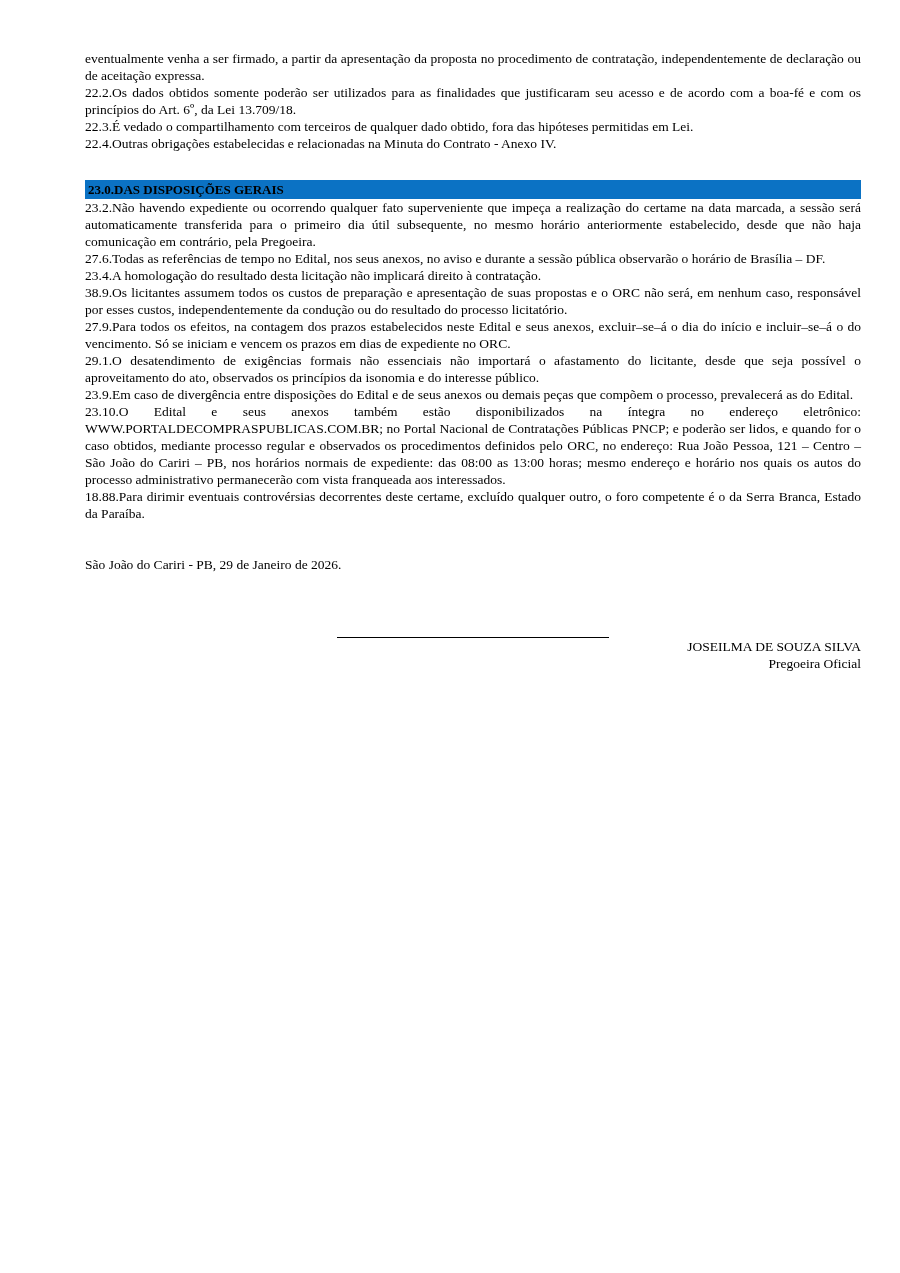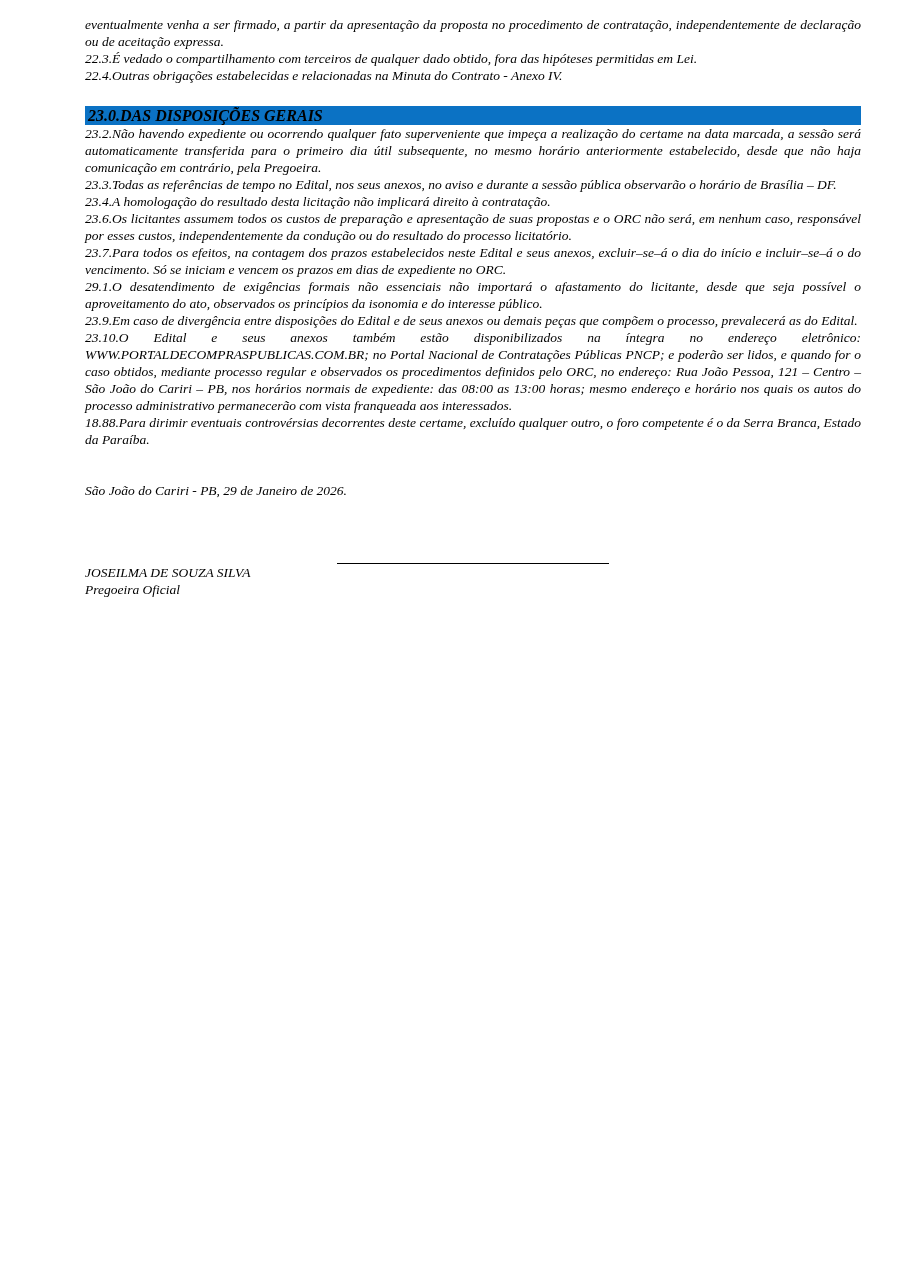--- a/index.html
+++ b/index.html
@@ -11,34 +11,33 @@
   body {
     width: 900px;
     height: 1273px;
     font-family: "Liberation Serif", "DejaVu Serif", serif;
     color: #000000;
     overflow: hidden;
   }
   .page {
     width: 900px;
     height: 958px;
-    padding: 16px 39px 0 85px;
-    font-style: italic;
+    padding: 50px 39px 0 85px;
   }
   .doc p {
     margin: 0;
     font-size: 13.5px;
     line-height: 17px;
     text-align: justify;
   }
   .section-header {
-    margin-top: 22px;
+    margin-top: 28px;
     background: #0b72c4;
     font-weight: bold;
-    font-size: 16px;
+    font-size: 13px;
     line-height: 17px;
     padding: 1px 3px;
     color: #000000;
   }
   .date-line {
     margin-top: 34px !important;
     text-align: center;
   }
   .signature-block {
     margin-top: 64px;
@@ -46,40 +45,41 @@
   }
   .sig-line {
     width: 272px;
     height: 0;
     border-top: 1px solid #000000;
     margin: 0 auto;
   }
   .sig-name, .sig-role {
     font-size: 13.5px;
     line-height: 17px;
-    text-align: left;
+    text-align: right;
   }
 </style>
 </head>
 <body>
 
 <div class="page">
   <div class="doc">
 
     <p>eventualmente venha a ser firmado, a partir da apresentação da proposta no procedimento de contratação, independentemente de declaração ou de aceitação expressa.</p>
+    <p>22.2.Os dados obtidos somente poderão ser utilizados para as finalidades que justificaram seu acesso e de acordo com a boa-fé e com os princípios do Art. 6º, da Lei 13.709/18.</p>
     <p>22.3.É vedado o compartilhamento com terceiros de qualquer dado obtido, fora das hipóteses permitidas em Lei.</p>
     <p>22.4.Outras obrigações estabelecidas e relacionadas na Minuta do Contrato - Anexo IV.</p>
 
     <div class="section-header">23.0.DAS DISPOSIÇÕES GERAIS</div>
 
     <p>23.2.Não havendo expediente ou ocorrendo qualquer fato superveniente que impeça a realização do certame na data marcada, a sessão será automaticamente transferida para o primeiro dia útil subsequente, no mesmo horário anteriormente estabelecido, desde que não haja comunicação em contrário, pela Pregoeira.</p>
-    <p>23.3.Todas as referências de tempo no Edital, nos seus anexos, no aviso e durante a sessão pública observarão o horário de Brasília – DF.</p>
+    <p>27.6.Todas as referências de tempo no Edital, nos seus anexos, no aviso e durante a sessão pública observarão o horário de Brasília – DF.</p>
     <p>23.4.A homologação do resultado desta licitação não implicará direito à contratação.</p>
-    <p>23.6.Os licitantes assumem todos os custos de preparação e apresentação de suas propostas e o ORC não será, em nenhum caso, responsável por esses custos, independentemente da condução ou do resultado do processo licitatório.</p>
-    <p>23.7.Para todos os efeitos, na contagem dos prazos estabelecidos neste Edital e seus anexos, excluir–se–á o dia do início e incluir–se–á o do vencimento. Só se iniciam e vencem os prazos em dias de expediente no ORC.</p>
+    <p>38.9.Os licitantes assumem todos os custos de preparação e apresentação de suas propostas e o ORC não será, em nenhum caso, responsável por esses custos, independentemente da condução ou do resultado do processo licitatório.</p>
+    <p>27.9.Para todos os efeitos, na contagem dos prazos estabelecidos neste Edital e seus anexos, excluir–se–á o dia do início e incluir–se–á o do vencimento. Só se iniciam e vencem os prazos em dias de expediente no ORC.</p>
     <p>29.1.O desatendimento de exigências formais não essenciais não importará o afastamento do licitante, desde que seja possível o aproveitamento do ato, observados os princípios da isonomia e do interesse público.</p>
     <p>23.9.Em caso de divergência entre disposições do Edital e de seus anexos ou demais peças que compõem o processo, prevalecerá as do Edital.</p>
     <p>23.10.O Edital e seus anexos também estão disponibilizados na íntegra no endereço eletrônico: WWW.PORTALDECOMPRASPUBLICAS.COM.BR; no Portal Nacional de Contratações Públicas PNCP; e poderão ser lidos, e quando for o caso obtidos, mediante processo regular e observados os procedimentos definidos pelo ORC, no endereço: Rua João Pessoa, 121 – Centro – São João do Cariri – PB, nos horários normais de expediente: das 08:00 as 13:00 horas; mesmo endereço e horário nos quais os autos do processo administrativo permanecerão com vista franqueada aos interessados.</p>
     <p>18.88.Para dirimir eventuais controvérsias decorrentes deste certame, excluído qualquer outro, o foro competente é o da Serra Branca, Estado da Paraíba.</p>
 
     <p class="date-line">São João do Cariri - PB, 29 de Janeiro de 2026.</p>
 
     <div class="signature-block">
       <div class="sig-line"></div>
       <div class="sig-name">JOSEILMA DE SOUZA SILVA</div>

